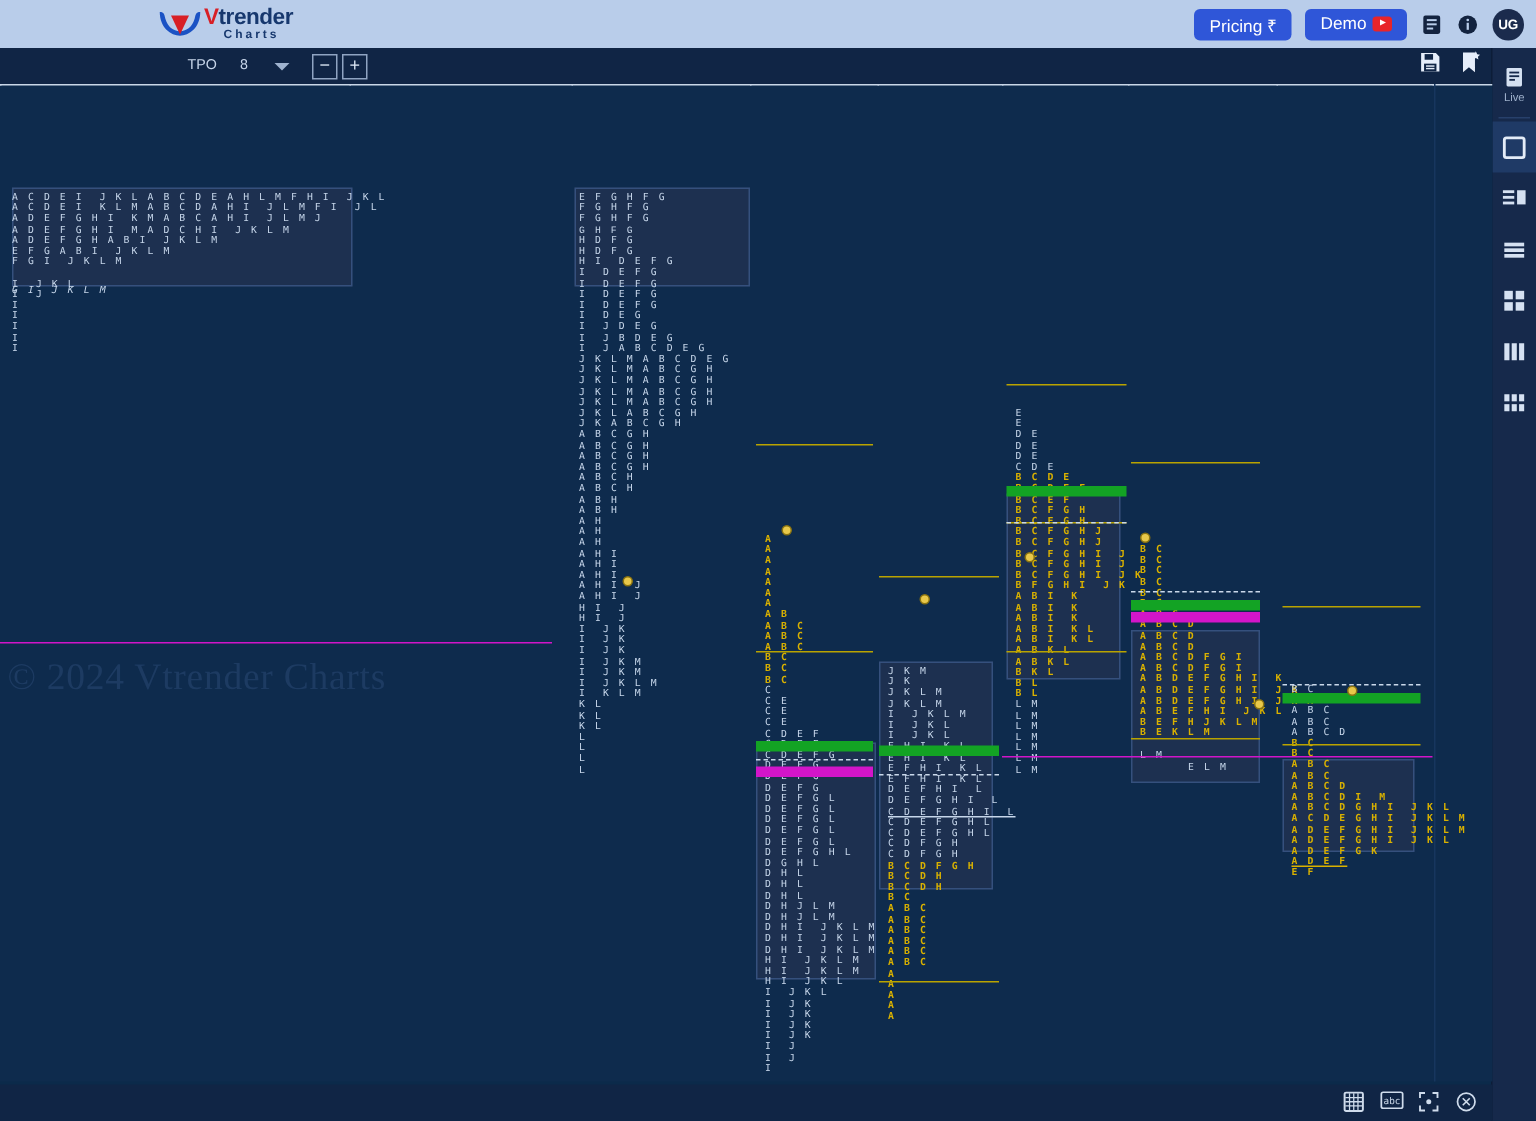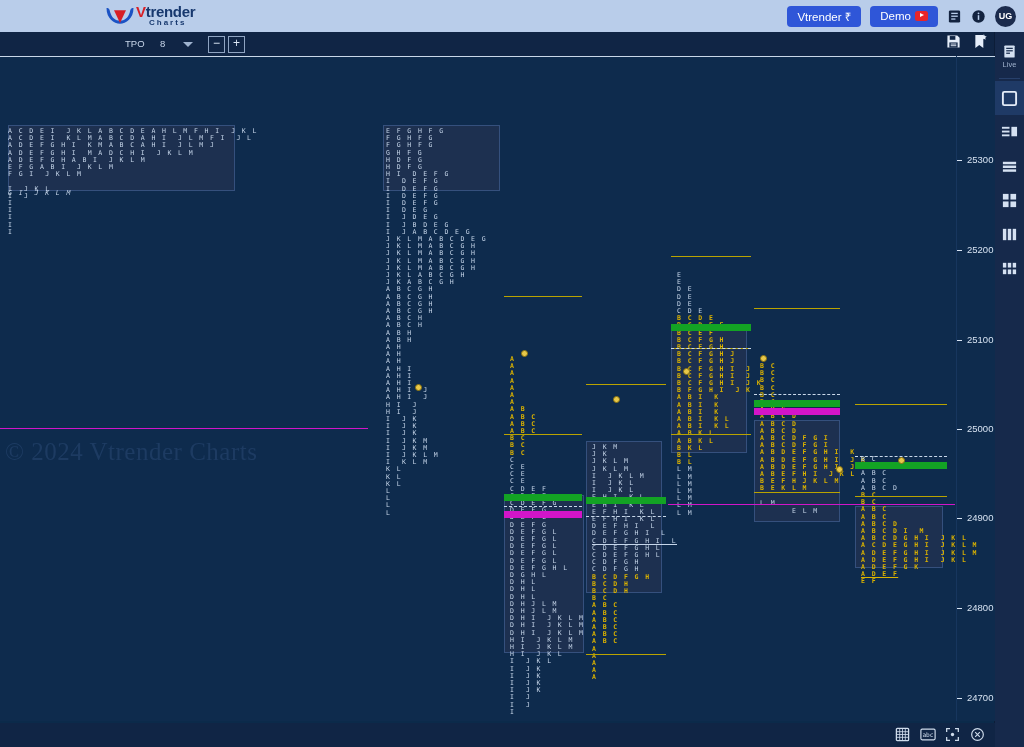--- a/index.html
+++ b/index.html
@@ -98,21 +98,21 @@
       <svg class="logo-mark" viewBox="0 0 40 28">
         <path d="M2,4 C2,18 12,25 20,25 C28,25 38,18 38,4 C34,4 34,6 33,10 C31,17 26,21 20,21 C14,21 9,17 7,10 C6,6 6,4 2,4 Z" fill="#1b52c4"></path>
         <path d="M12,7 L28,7 L20,24 Z" fill="#d81f26"></path>
       </svg>
       <div class="logo-txt"><span class="v">V</span><span class="rest">trender</span></div>
       <div class="logo-sub">Charts</div>
     </div>
 
     <div class="hdr-right">
       <div class="btn-pill">
-        <span>Vtrender ₹</span>
+        <span>Pricing ₹</span>
       </div>
       <div class="btn-pill">
         <span>Demo</span>
         <span class="yt"></span>
       </div>
       <div class="icn-dark">
         <svg viewBox="0 0 16 16" width="15" height="15">
             <rect x="2" y="1.5" width="12" height="13" rx="1.5" fill="#13233f"></rect>
             <rect x="4.5" y="4" width="7" height="1.4" fill="#b9cdea"></rect>
             <rect x="4.5" y="7" width="7" height="1.4" fill="#b9cdea"></rect>
@@ -504,36 +504,20 @@
         <div class="poc-dot" style="left: 683px; top: 312px;"></div>
         <div class="poc-dot" style="left: 760px; top: 299px;"></div>
         <div class="poc-dot" style="left: 898px; top: 401px;"></div>
         <div class="poc-dot" style="left: 836px; top: 410px;"></div>
       </div>
     <div class="wm">© 2024 Vtrender Charts</div>
 
   </div>
 
   <div class="vdiv"></div>
-  <div class="paxis" id="price-axis">
-      <div class="pdash" style="top: 104px;"></div>
-      <div class="plabel" style="top: 98px;">25300</div>
-      <div class="pdash" style="top: 194px;"></div>
-      <div class="plabel" style="top: 188px;">25200</div>
-      <div class="pdash" style="top: 284px;"></div>
-      <div class="plabel" style="top: 278px;">25100</div>
-      <div class="pdash" style="top: 373px;"></div>
-      <div class="plabel" style="top: 367px;">25000</div>
-      <div class="pdash" style="top: 462px;"></div>
-      <div class="plabel" style="top: 456px;">24900</div>
-      <div class="pdash" style="top: 552px;"></div>
-      <div class="plabel" style="top: 546px;">24800</div>
-      <div class="pdash" style="top: 642px;"></div>
-      <div class="plabel" style="top: 636px;">24700</div>
-    </div>
 
   <div class="botbar">
     <div class="bb-ic">
       <svg viewBox="0 0 16 16" width="15" height="15">
           <rect x="1.5" y="1.5" width="13" height="13" rx="1" fill="none" stroke="#cfdcec" stroke-width="1.4"></rect>
           <path d="M5,2 V14 M8,2 V14 M11,2 V14 M2,5 H14 M2,8 H14 M2,11 H14" stroke="#cfdcec" stroke-width="0.9"></path>
         </svg>
     </div>
     <div class="bb-ic">
       <svg viewBox="0 0 18 14" width="16" height="13">

